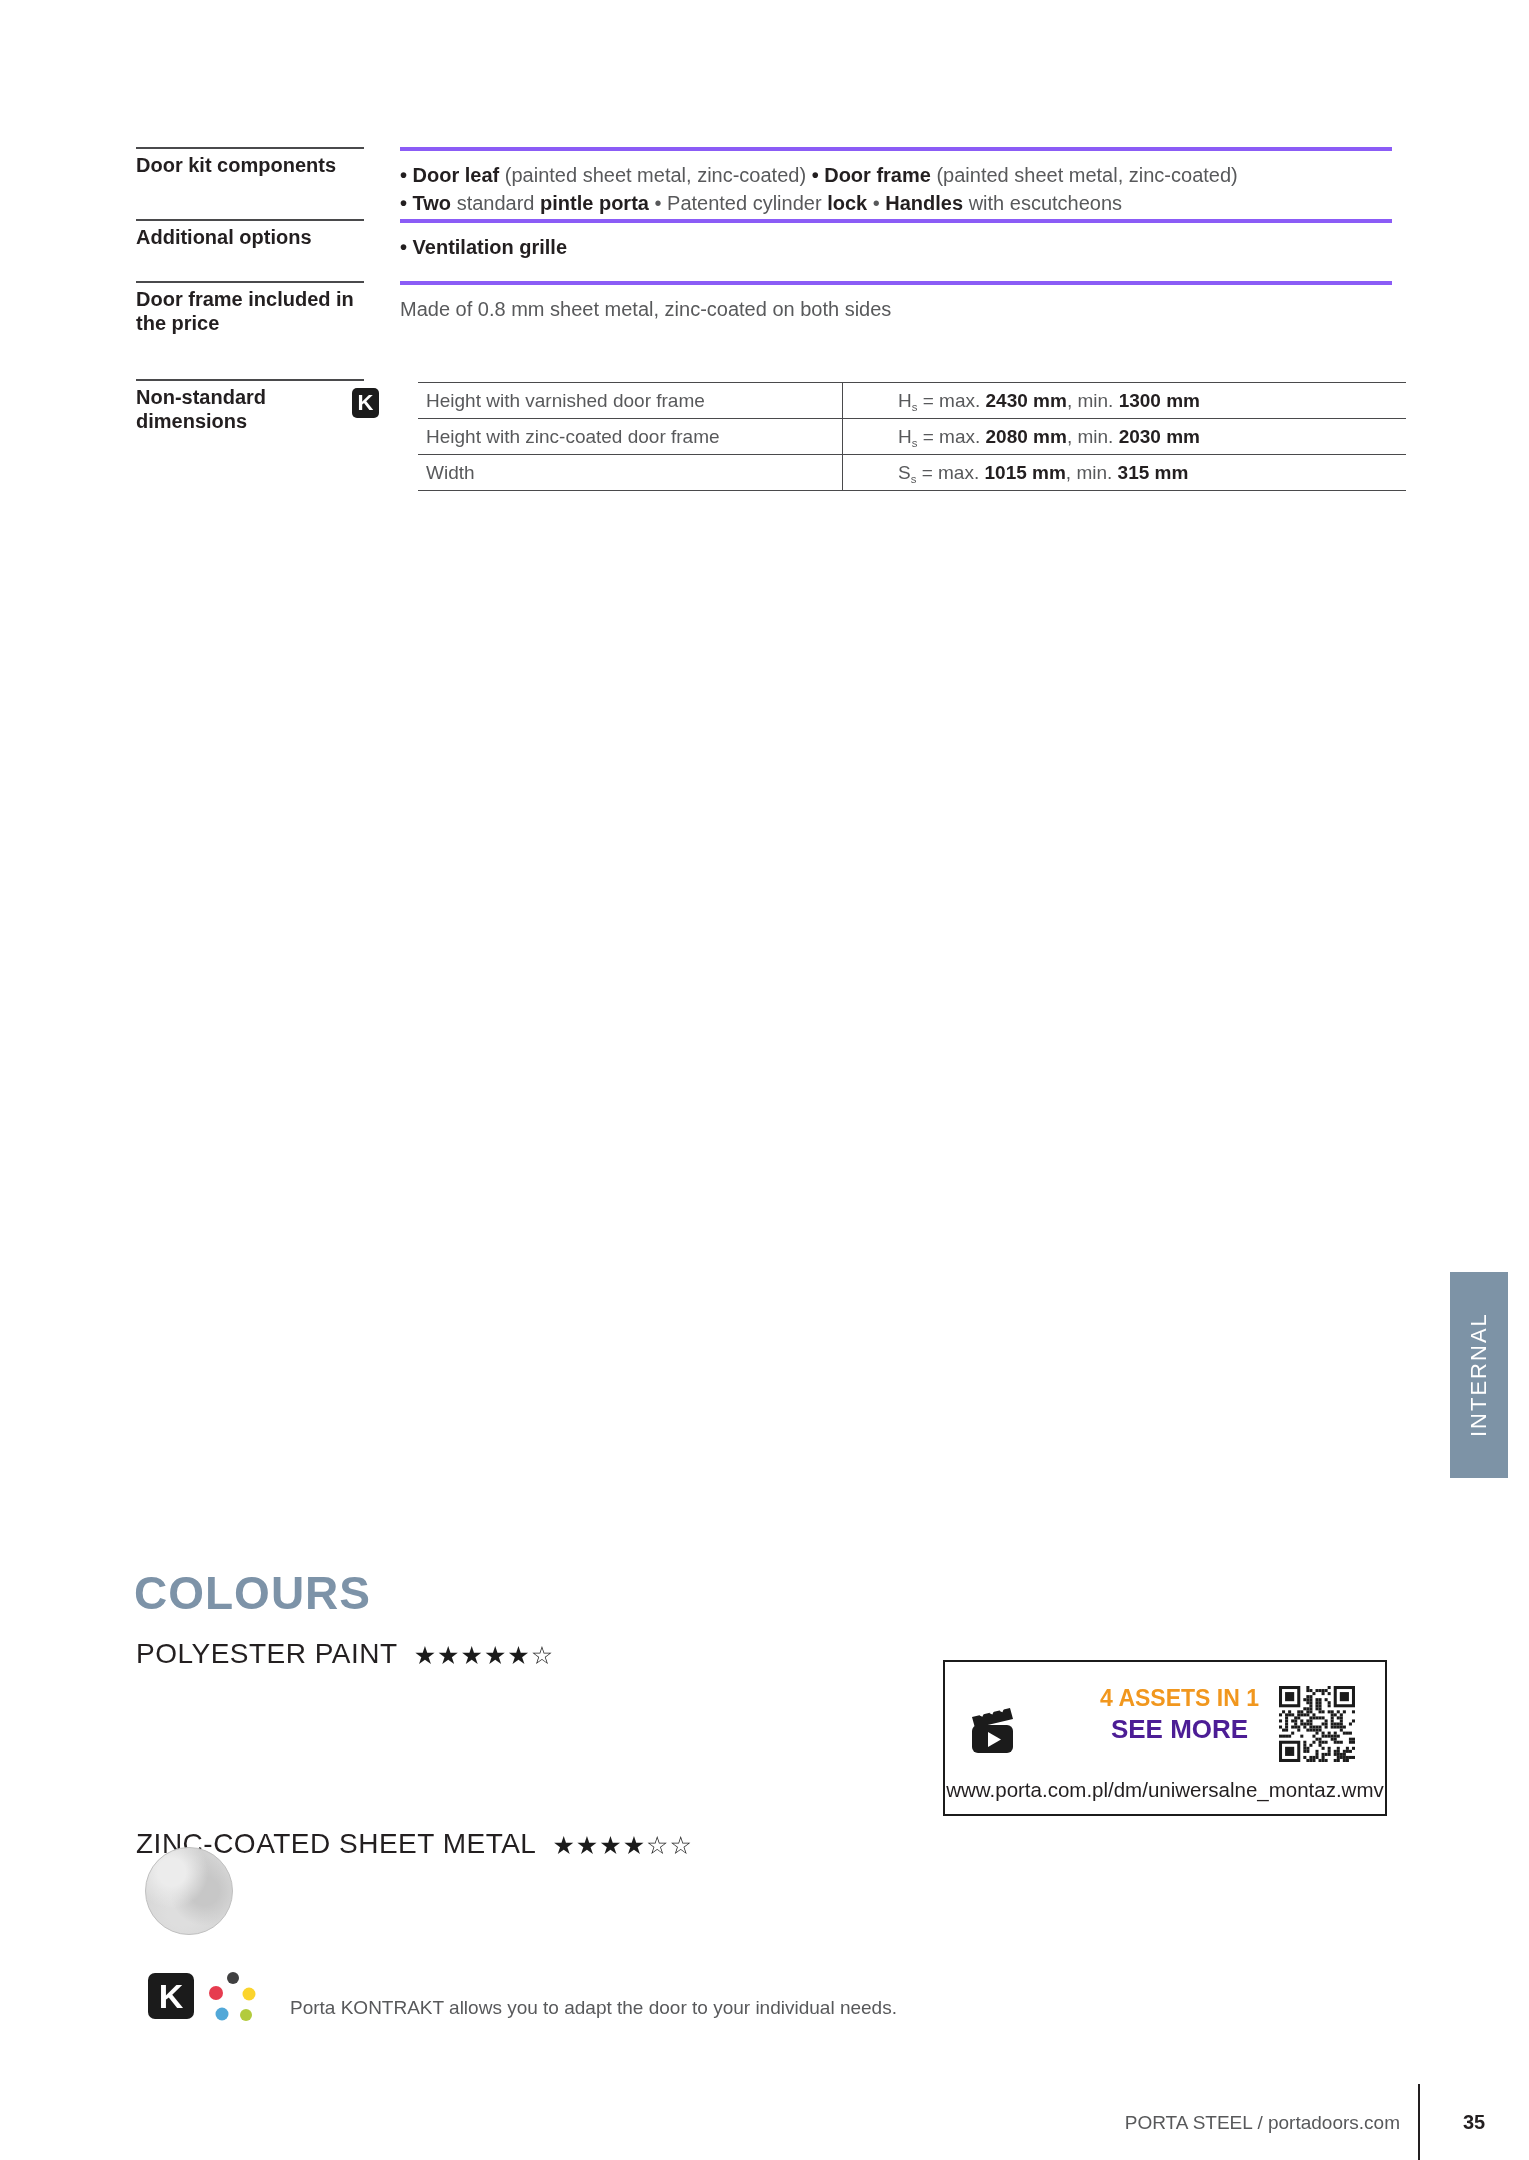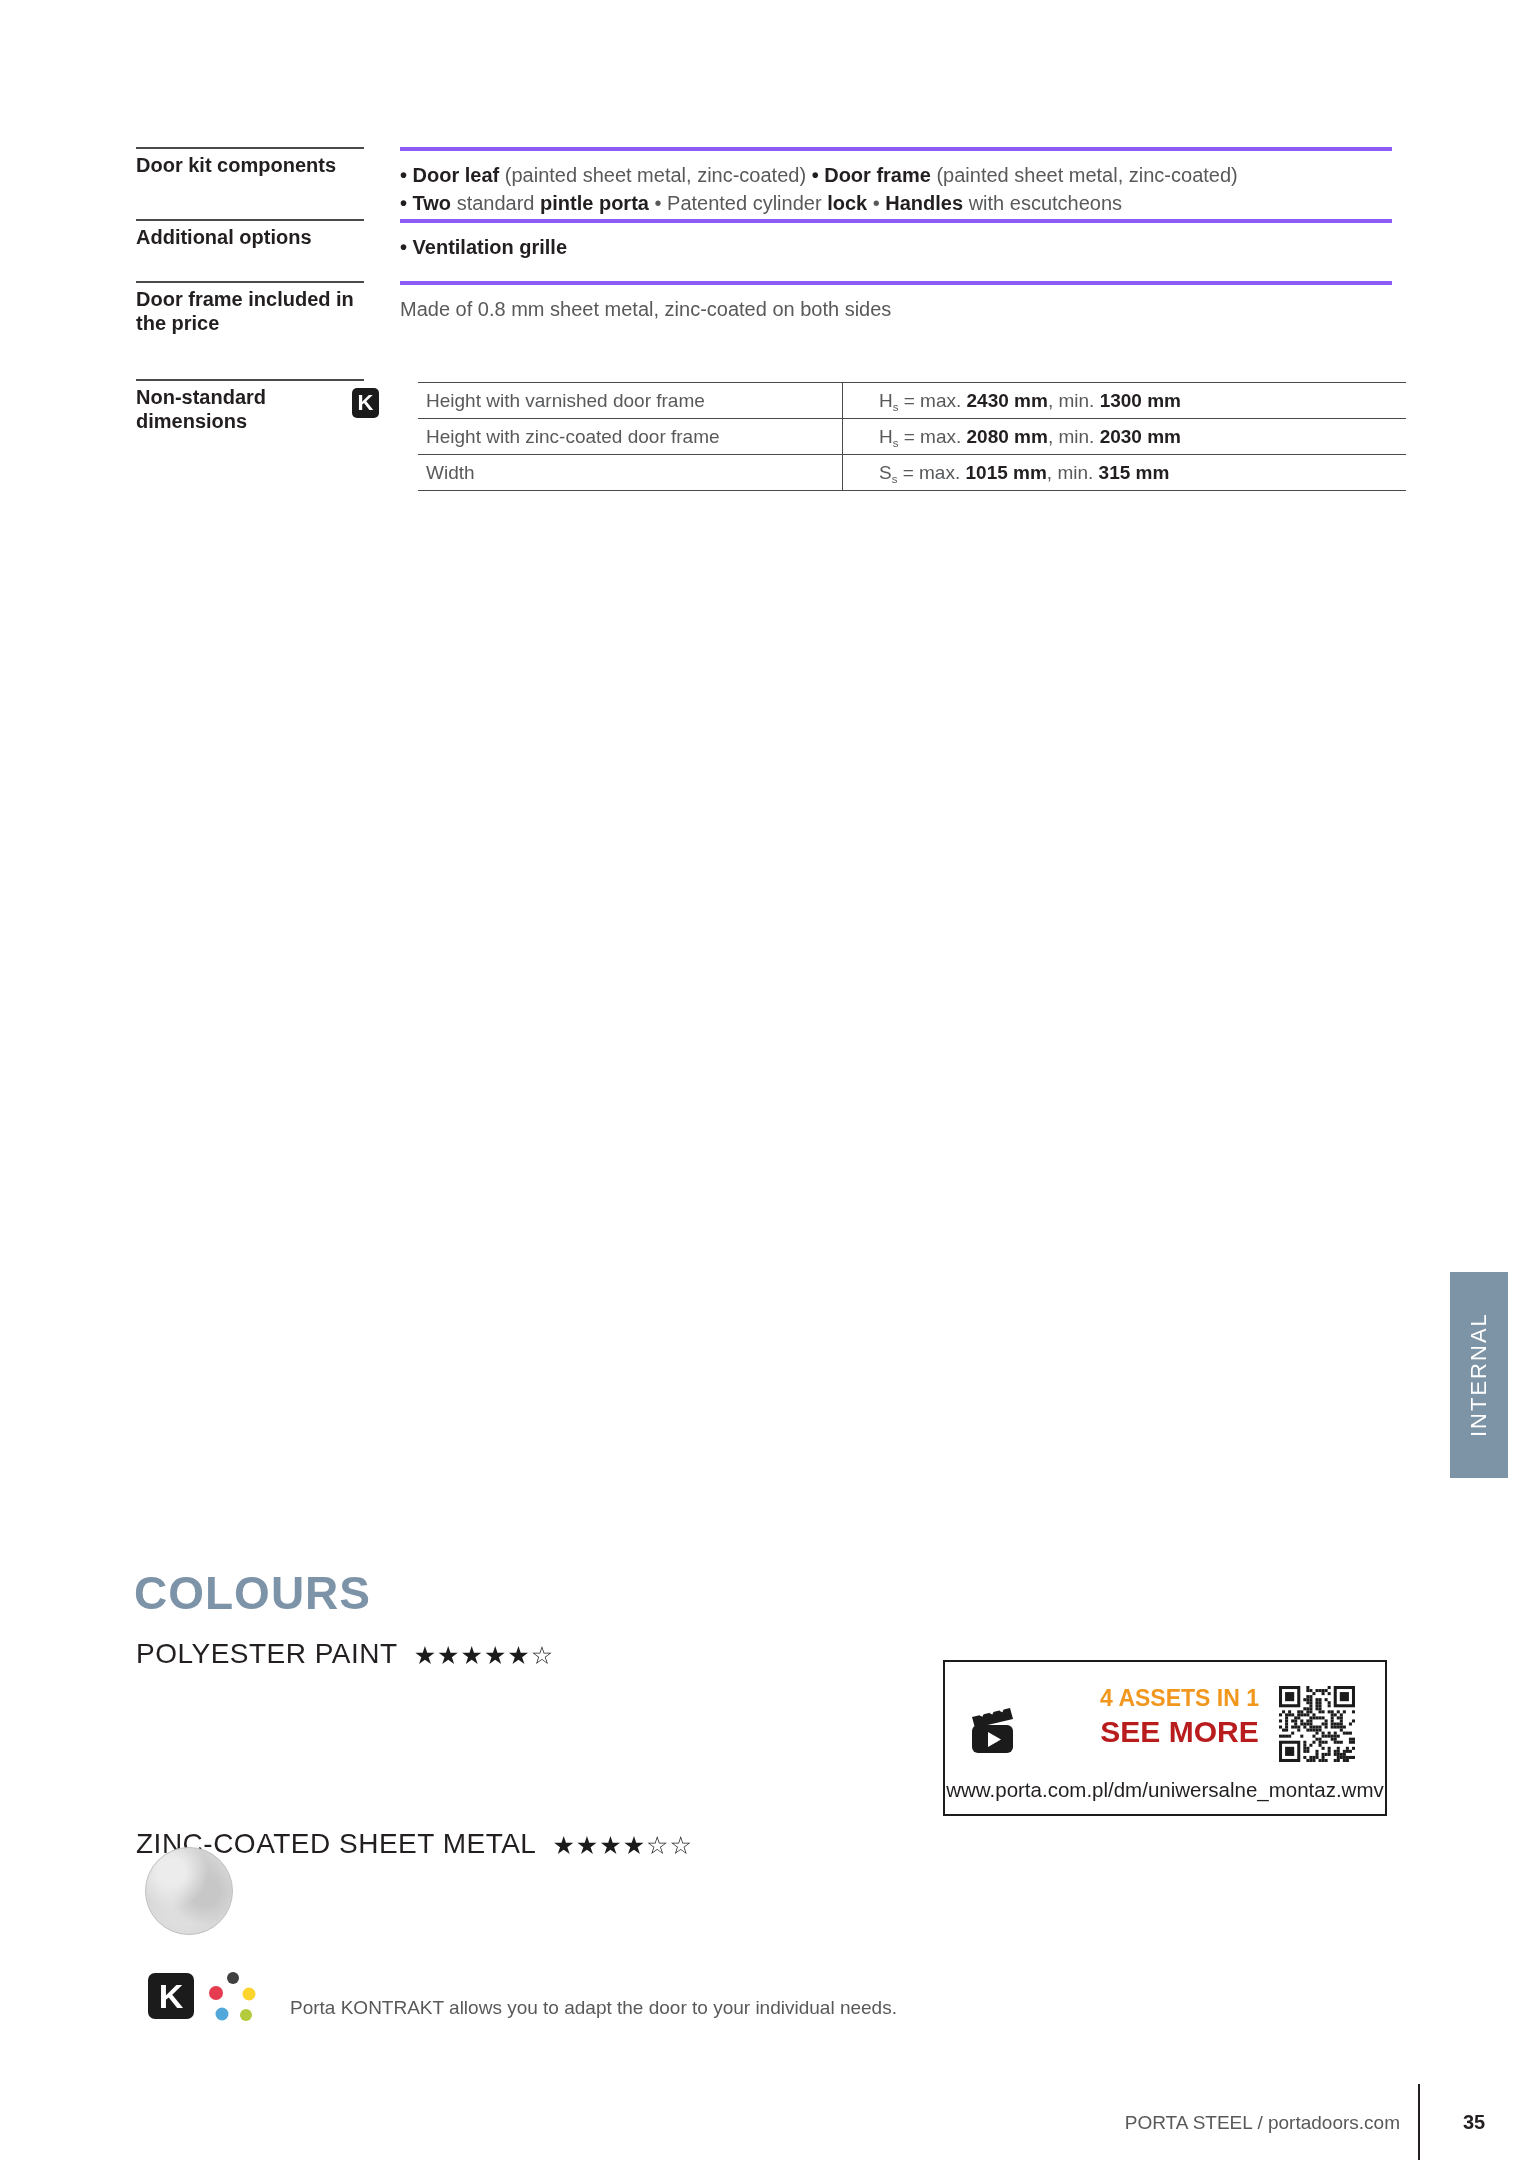--- a/index.html
+++ b/index.html
@@ -18,21 +18,21 @@
   .kbadge{background:#1b1b1b;color:#ffffff;font-weight:bold;border-radius:5px;
           display:flex;align-items:center;justify-content:center;}
   .kbadge-small{position:absolute;left:352px;top:388px;width:27px;height:30px;font-size:22px;}
   .kbadge-big{width:46px;height:46px;font-size:34px;border-radius:7px;flex:0 0 auto;}
 
   
   .dim-table{position:absolute;left:418px;top:382px;width:988px;border-collapse:collapse;}
   .dim-table td{border-top:1.5px solid #4a4a4c;border-bottom:1.5px solid #4a4a4c;
                 height:35px;font-size:19px;color:#58595b;padding:0;}
   .dim-table td.lab{padding-left:8px;width:416px;}
-  .dim-table td.val{border-left:1.5px solid #4a4a4c;padding-left:36px;}
+  .dim-table td.val{border-left:1.5px solid #4a4a4c;padding-left:55px;}
   .dim-table .b{font-weight:bold;color:#231f20;}
 
   
   .side-tab{position:absolute;left:1450px;top:1272px;width:58px;height:206px;
             display:flex;align-items:center;justify-content:center;
             writing-mode:vertical-rl;transform:rotate(180deg);
             color:#ffffff;font-size:22px;letter-spacing:2px;}
 
   
   .colours-title{position:absolute;left:134px;top:1566px;font-size:46px;font-weight:bold;letter-spacing:1px;}
@@ -50,21 +50,21 @@
         radial-gradient(circle at 68% 50%, #c7c7c7 0 20%, rgba(199,199,199,0) 48%),
         radial-gradient(circle at 42% 74%, #dedede 0 18%, rgba(222,222,222,0) 44%),
         radial-gradient(circle at 55% 20%, #cfcfcf 0 14%, rgba(207,207,207,0) 40%),
         #d8d8d8;}
 
   
   .assets-box{position:absolute;left:943px;top:1660px;width:440px;height:152px;
               border:2px solid #1b1b1b;background:#ffffff;}
   .assets-head{position:absolute;right:126px;top:22px;text-align:center;line-height:1.25;}
   .assets-head .h1{font-size:23px;font-weight:bold;}
-  .assets-head .h2{font-size:30px;font-weight:bold;color:#b91c1c;}
+  .assets-head .h2{font-size:26px;font-weight:bold;color:#4c1d95;}
   .assets-url{position:absolute;left:0;right:0;bottom:12px;text-align:center;
               font-size:20.5px;color:#231f20;}
   .qr{position:absolute;right:30px;top:24px;width:76px;height:76px;}
   .clapper{position:absolute;left:24px;top:42px;width:48px;height:52px;}
 
   
   .kontrakt{position:absolute;left:148px;top:1971px;display:flex;align-items:center;gap:14px;}
   .kontrakt .note{font-size:19px;color:#58595b;padding-left:18px;margin-top:23px;}
   .dots{width:50px;height:50px;flex:0 0 auto;}
 

